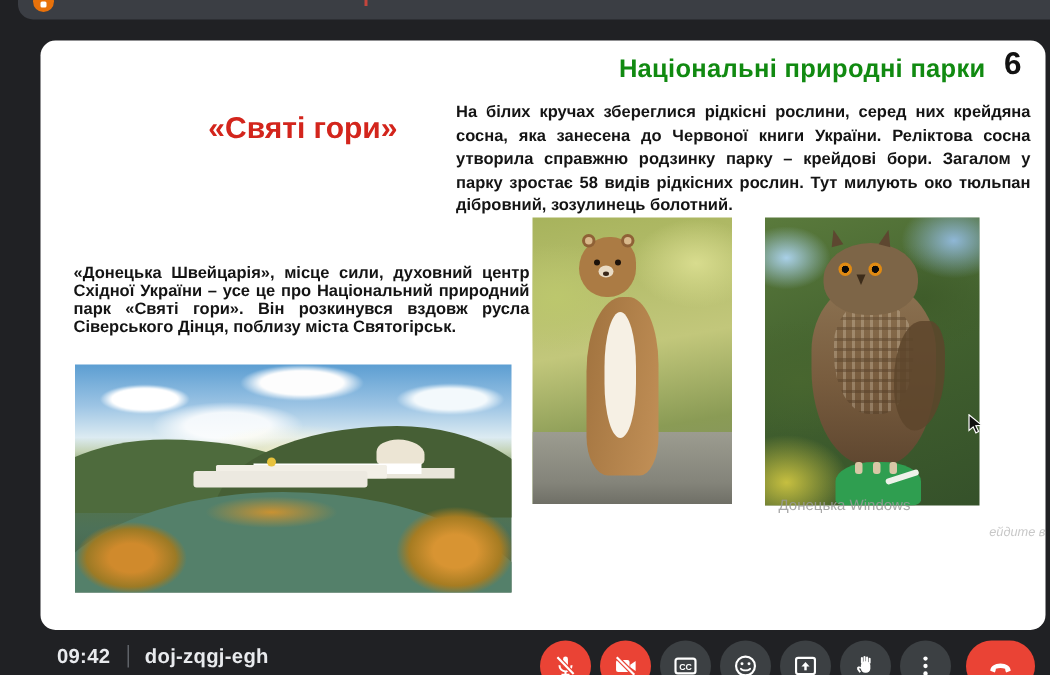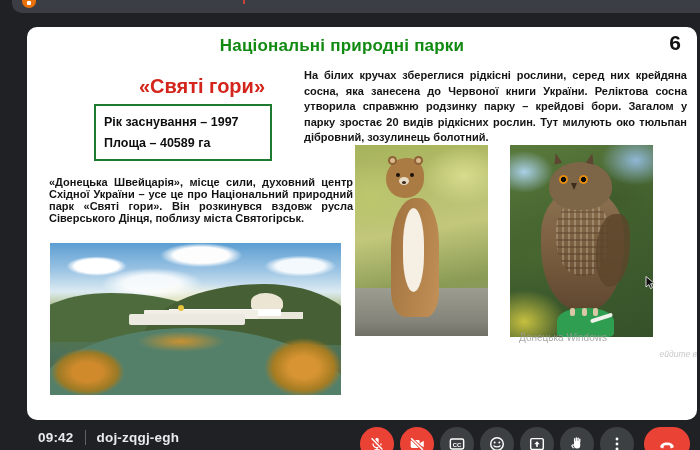--- a/index.html
+++ b/index.html
@@ -13,21 +13,21 @@
     background:#3b3e44;border-radius:0 0 0 10px;}
   .win-app-icon{position:absolute;left:10px;top:-6px;width:14px;height:14px;
     border-radius:50%;background:#e8710a;}
   .win-app-icon::after{content:"";position:absolute;left:5px;top:7px;width:4px;height:4px;
     background:#fff;border-radius:1px;}
   .win-tick{position:absolute;left:243px;top:0;width:2px;height:4px;background:#c4453c;}
 
   
   .slide{position:absolute;left:27px;top:27px;width:670px;height:393px;
     background:#ffffff;border-radius:10px;overflow:hidden;}
-  .slide-title{position:absolute;top:9px;left:0;right:40px;text-align:center;
+  .slide-title{position:absolute;top:9px;left:0;right:40px;text-align:right;
     font-size:17px;font-weight:bold;color:#118a11;letter-spacing:.2px;}
   .page-num{position:absolute;top:4px;right:16px;font-size:21px;font-weight:bold;color:#121212;}
   .park-name{position:absolute;top:48px;left:66px;width:172px;text-align:right;
     font-size:20px;font-weight:bold;color:#d3251c;}
   .info-box{position:absolute;top:77px;left:67px;width:158px;
     border:2px solid #1e7a2e;background:#fff;padding:6px 8px 5px 8px;}
   .info-box div{font-size:12.5px;font-weight:bold;color:#0e0e0e;line-height:21px;white-space:nowrap;}
   .para{font-size:11px;font-weight:bold;color:#141414;text-align:justify;}
   .para-right{position:absolute;top:41px;left:277px;width:383px;line-height:15.6px;}
   .para-left{position:absolute;top:149px;left:3px;width:304px;line-height:12px;margin-left:19px;}
@@ -154,26 +154,22 @@
 <div class="win-bar">
   <div class="win-app-icon"></div>
 </div>
 <div class="win-tick"></div>
 
 <div class="slide">
   <div class="slide-title">Національні природні парки</div>
   <div class="page-num">6</div>
   <div class="park-name">«Святі гори»</div>
 
-  <div class="info-box">
-    <div>Рік заснування – 1997</div>
-    <div>Площа – 40589 га</div>
-  </div>
-
-  <div class="para para-right">На білих кручах збереглися рідкісні рослини, серед них крейдяна сосна, яка занесена до Червоної книги України. Реліктова сосна утворила справжню родзинку парку – крейдові бори. Загалом у парку зростає 20 видів рідкісних рослин. Тут милують око тюльпан дібровний, зозулинець болотний.</div>
+
+  <div class="para para-right">На білих кручах збереглися рідкісні рослини, серед них крейдяна сосна, яка занесена до Червоної книги України. Реліктова сосна утворила справжню родзинку парку – крейдові бори. Загалом у парку зростає 58 видів рідкісних рослин. Тут милують око тюльпан дібровний, зозулинець болотний.</div>
   <div class="para para-left">«Донецька Швейцарія», місце сили, духовний центр Східної України – усе це про Національний природний парк «Святі гори». Він розкинувся вздовж русла Сіверського Дінця, поблизу міста Святогірськ.</div>
 
   <div class="img landscape">
     <div class="ls-clouds"></div>
     <div class="ls-glow"></div>
     <div class="ls-hill-l"></div>
     <div class="ls-hill-r"></div>
     <div class="ls-cliff"></div>
     <div class="ls-river"></div>
     <div class="ls-trees-c"></div>

